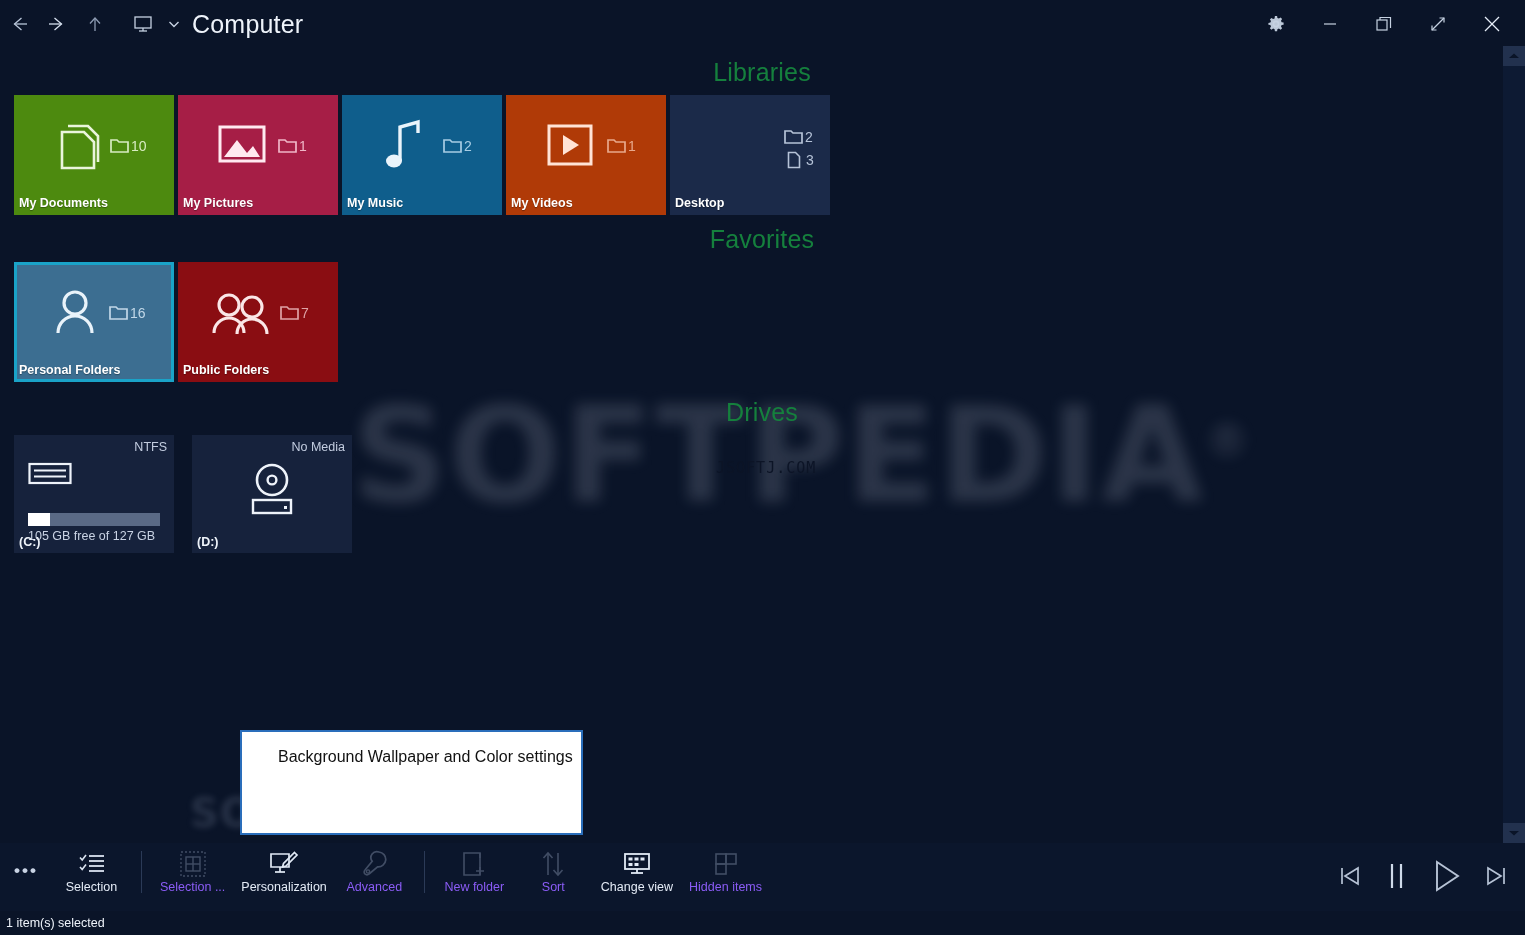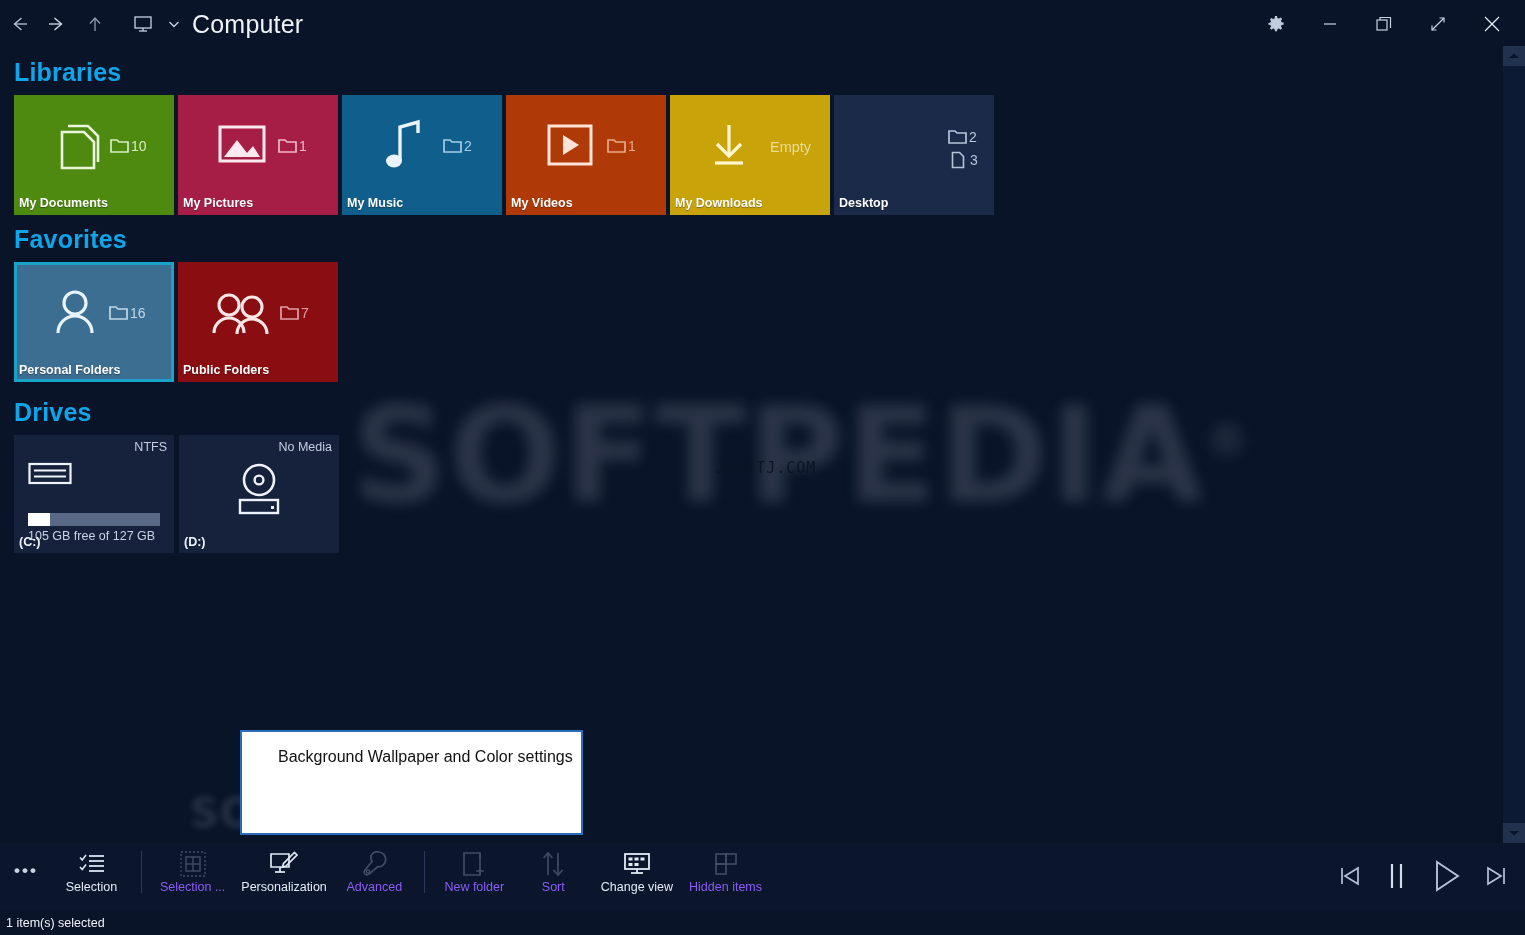--- a/index.html
+++ b/index.html
@@ -67,22 +67,22 @@
   .tb-title{
     font-size:25px; font-weight:400; color:#eef3fa; margin-left:6px;
     letter-spacing:.2px; white-space:nowrap;
   }
   .tb-spacer{ flex:1; }
   .tb-right{ display:flex; align-items:center; gap:16px; padding-right:14px; }
 
   
   .content{ position:absolute; left:0; top:48px; width:1510px; height:795px; }
   .section-title{
-    font-size:25px; font-weight:700; color:#0ea5e9;
-    padding:10px 0 8px 14px; letter-spacing:.2px;
+    font-size:25px; font-weight:400; color:#15803d;
+    padding:10px 0 8px 14px; letter-spacing:.2px;text-align:center;
   }
   .tilerow{ display:flex; padding-left:14px; gap:4px; }
 
   .tile{
     position:relative; width:160px; height:120px; overflow:hidden;
     cursor:default;
   }
   .tile-name{
     position:absolute; left:5px; bottom:5px;
     font-size:12.5px; font-weight:700; color:#fff;
@@ -324,31 +324,20 @@
         </div>
         <div class="tile-badge" style="left:101px; top:42px; color:#e8a98c">
           <svg width="19" height="17" viewBox="0 0 19 17">
             <path d="M1 3 h6 l2 2 h9 v10 H1 z" fill="none" stroke="#e8a98c" stroke-width="1.7"></path>
           </svg>
           <span>1</span>
         </div>
         <div class="tile-name">My Videos</div>
       </div>
 
-      <div class="tile" style="background:#c9a30a">
-        <div class="tile-glyph">
-          <svg width="54" height="56" viewBox="0 0 54 56" style="margin-right:42px">
-            <line x1="27" y1="8" x2="27" y2="38" stroke="#fff6cf" stroke-width="3.2"></line>
-            <path d="M15 27 L27 39 L39 27" fill="none" stroke="#fff6cf" stroke-width="3.2"></path>
-            <line x1="13" y1="46" x2="41" y2="46" stroke="#fff6cf" stroke-width="3.2"></line>
-          </svg>
-        </div>
-        <div class="tile-badge" style="left:100px; top:44px; color:#efdc92; font-size:14.5px">Empty</div>
-        <div class="tile-name">My Downloads</div>
-      </div>
 
       <div class="tile" style="background:#1b2a49">
         <div class="tile-badge" style="left:114px; top:33px; color:#b6c3d8">
           <svg width="19" height="17" viewBox="0 0 19 17">
             <path d="M1 3 h6 l2 2 h9 v10 H1 z" fill="none" stroke="#b6c3d8" stroke-width="1.7"></path>
           </svg>
           <span>2</span>
         </div>
         <div class="tile-badge" style="left:117px; top:56px; color:#b6c3d8; gap:5px">
           <svg width="14" height="18" viewBox="0 0 14 18">
@@ -392,21 +381,21 @@
           <svg width="19" height="17" viewBox="0 0 19 17">
             <path d="M1 3 h6 l2 2 h9 v10 H1 z" fill="none" stroke="#dfa3a6" stroke-width="1.7"></path>
           </svg>
           <span>7</span>
         </div>
         <div class="tile-name">Public Folders</div>
       </div>
     </div>
 
     <div class="section-title" style="padding-top:16px">Drives</div>
-    <div class="tilerow" style="gap:5px">
+    <div class="tilerow" style="gap:18px">
 
       <div class="dtile">
         <div class="fs">NTFS</div>
         <div class="dglyph">
           <svg width="44" height="26" viewBox="0 0 44 26">
             <rect x="1.5" y="3" width="41" height="19" fill="none" stroke="#eef3fa" stroke-width="2.2"></rect>
             <line x1="6" y1="9.5" x2="38" y2="9.5" stroke="#eef3fa" stroke-width="2"></line>
             <line x1="6" y1="15.5" x2="38" y2="15.5" stroke="#eef3fa" stroke-width="2"></line>
           </svg>
         </div>

